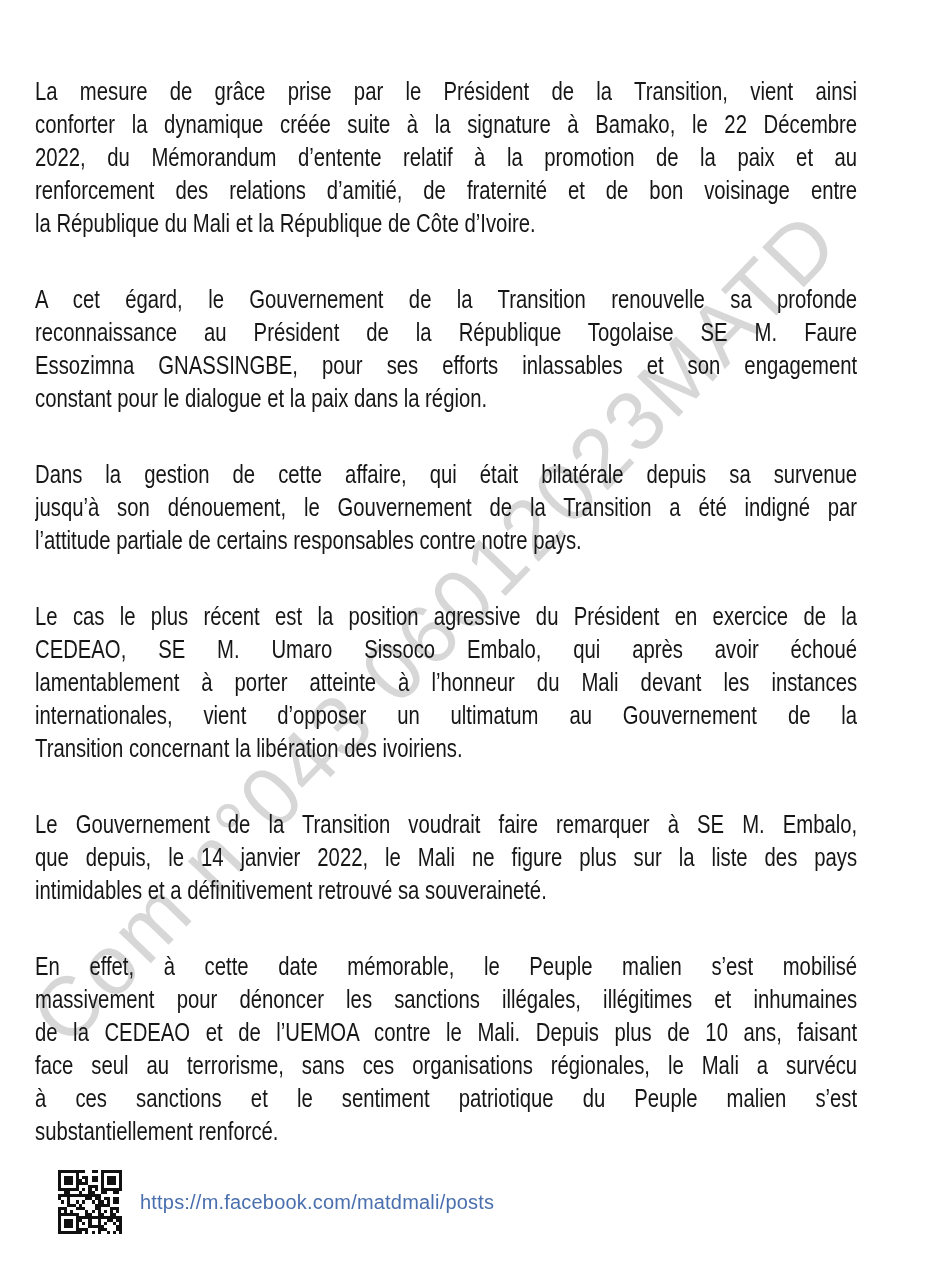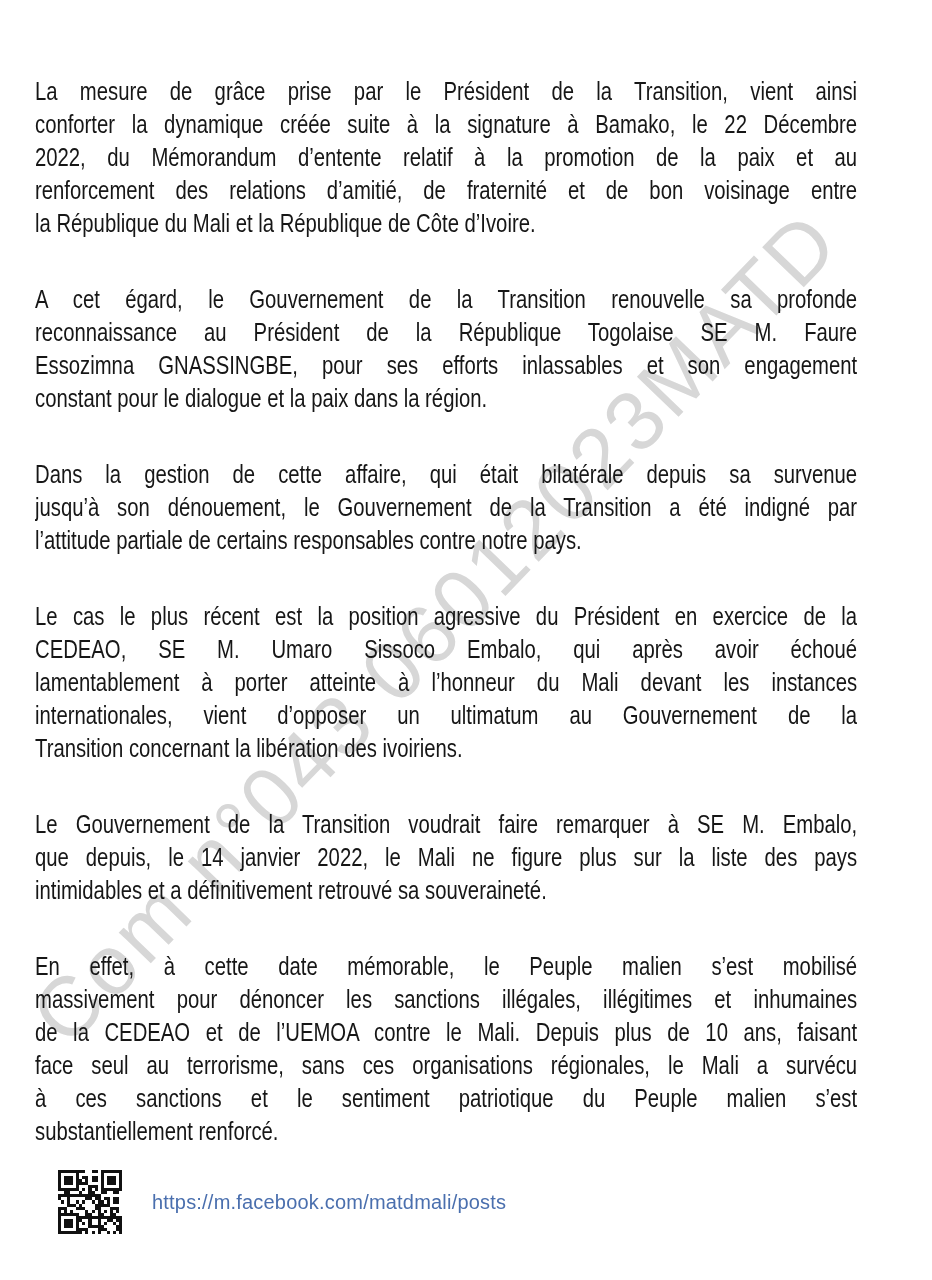--- a/index.html
+++ b/index.html
@@ -21,21 +21,21 @@
     color:#161616;
   }
   .para{margin:0 0 43px 0}
   .line{
     height:33px;line-height:33px;font-size:26px;overflow:hidden;
     text-align:justify;text-align-last:justify;
   }
   .line.last{text-align:left;text-align-last:left}
   .footer{
     position:absolute;left:58px;top:1170px;z-index:2;
-    display:flex;align-items:center;gap:30px;
+    display:flex;align-items:center;gap:18px;
   }
   .qr{width:64px;height:64px;display:block}
   .fb-link{
     font-size:20px;text-decoration:none;letter-spacing:0.2px;
     color:#4a6fae;
   }
 </style>
 </head>
 <body style="background: rgb(255, 255, 255);">
 

